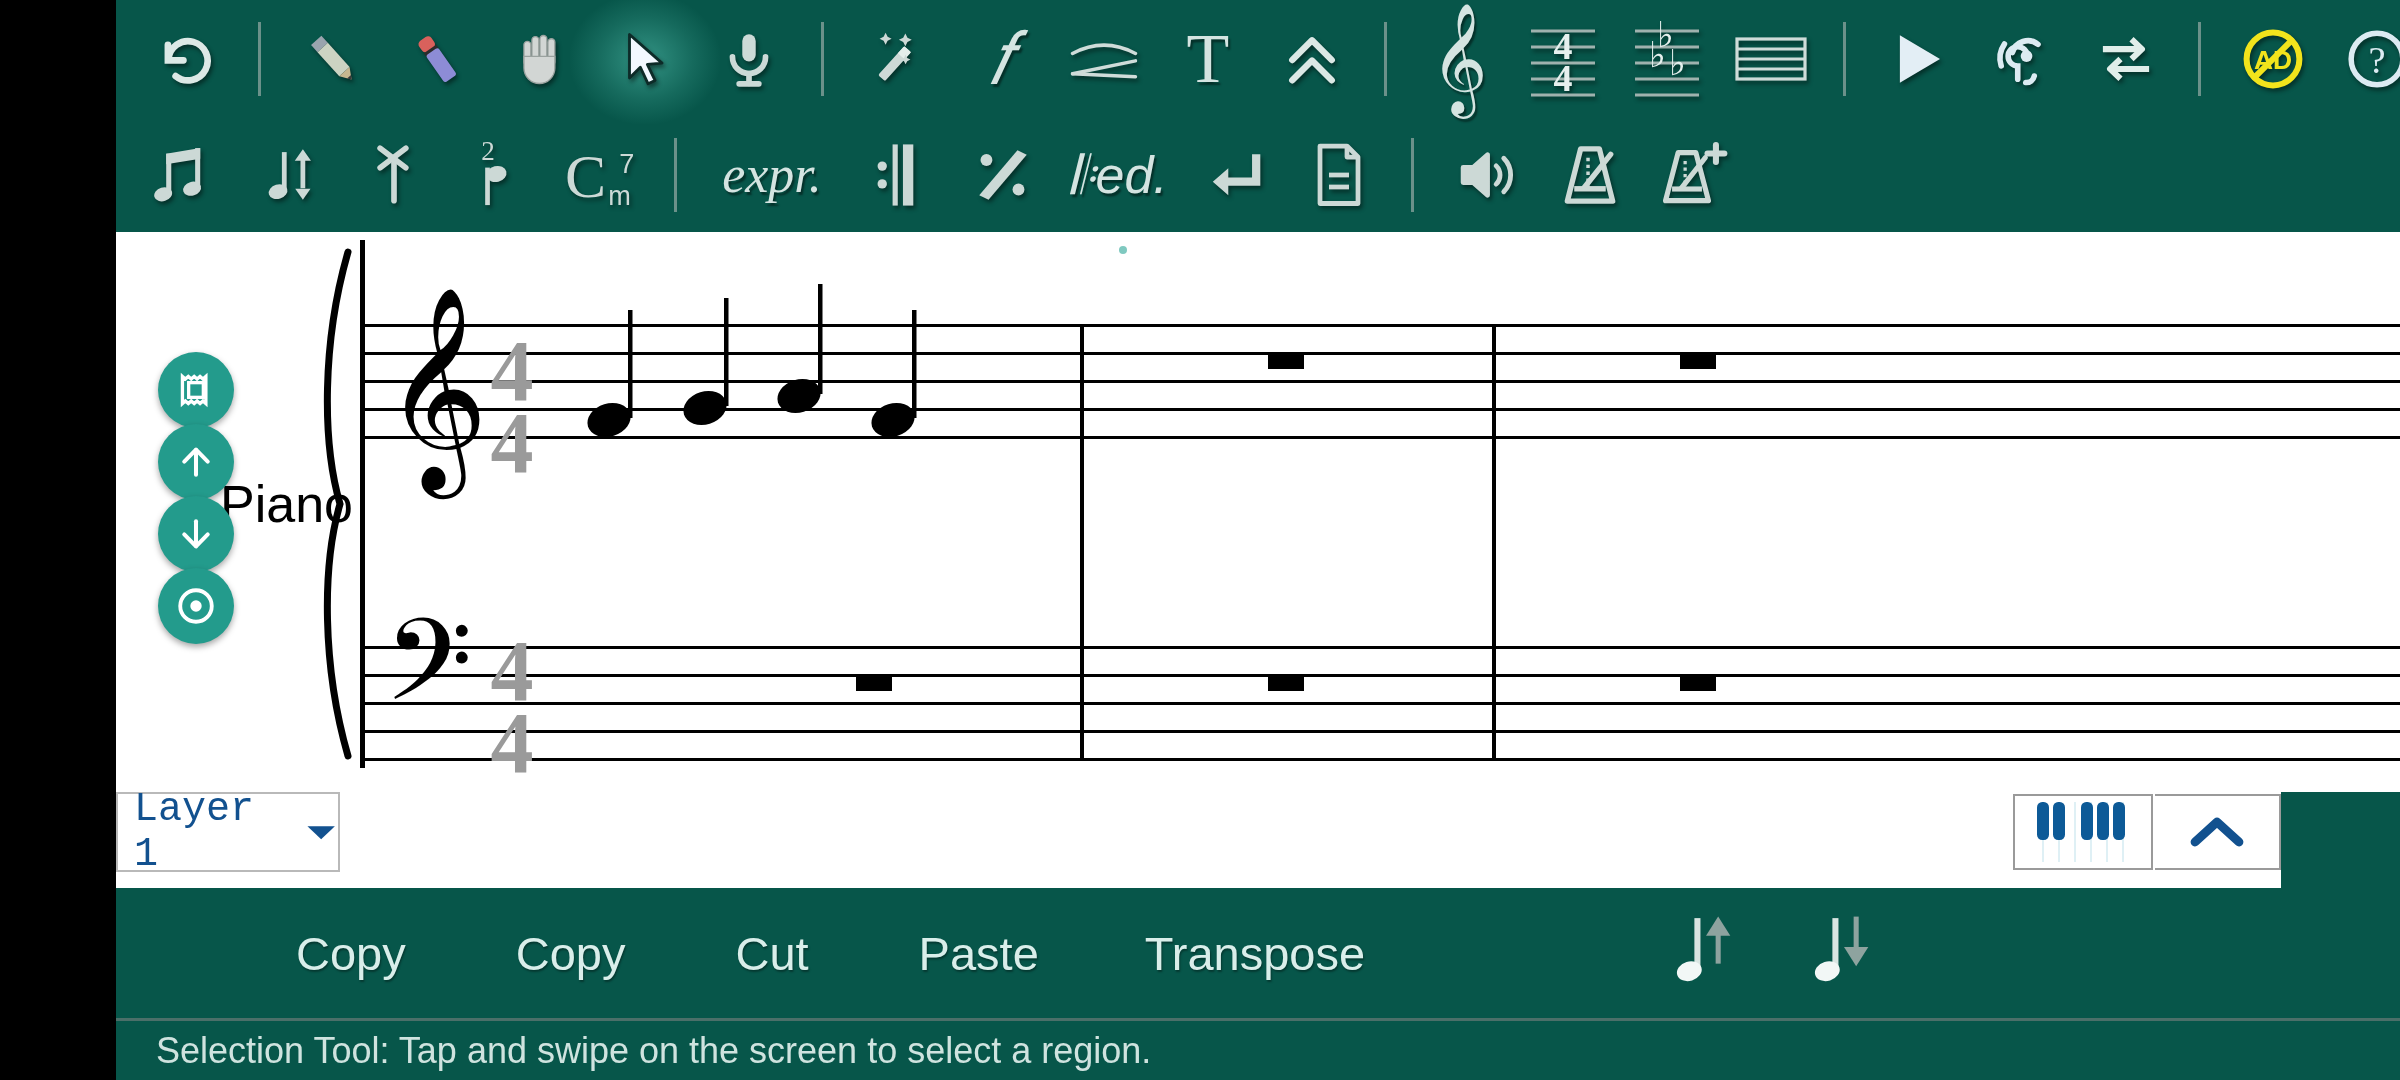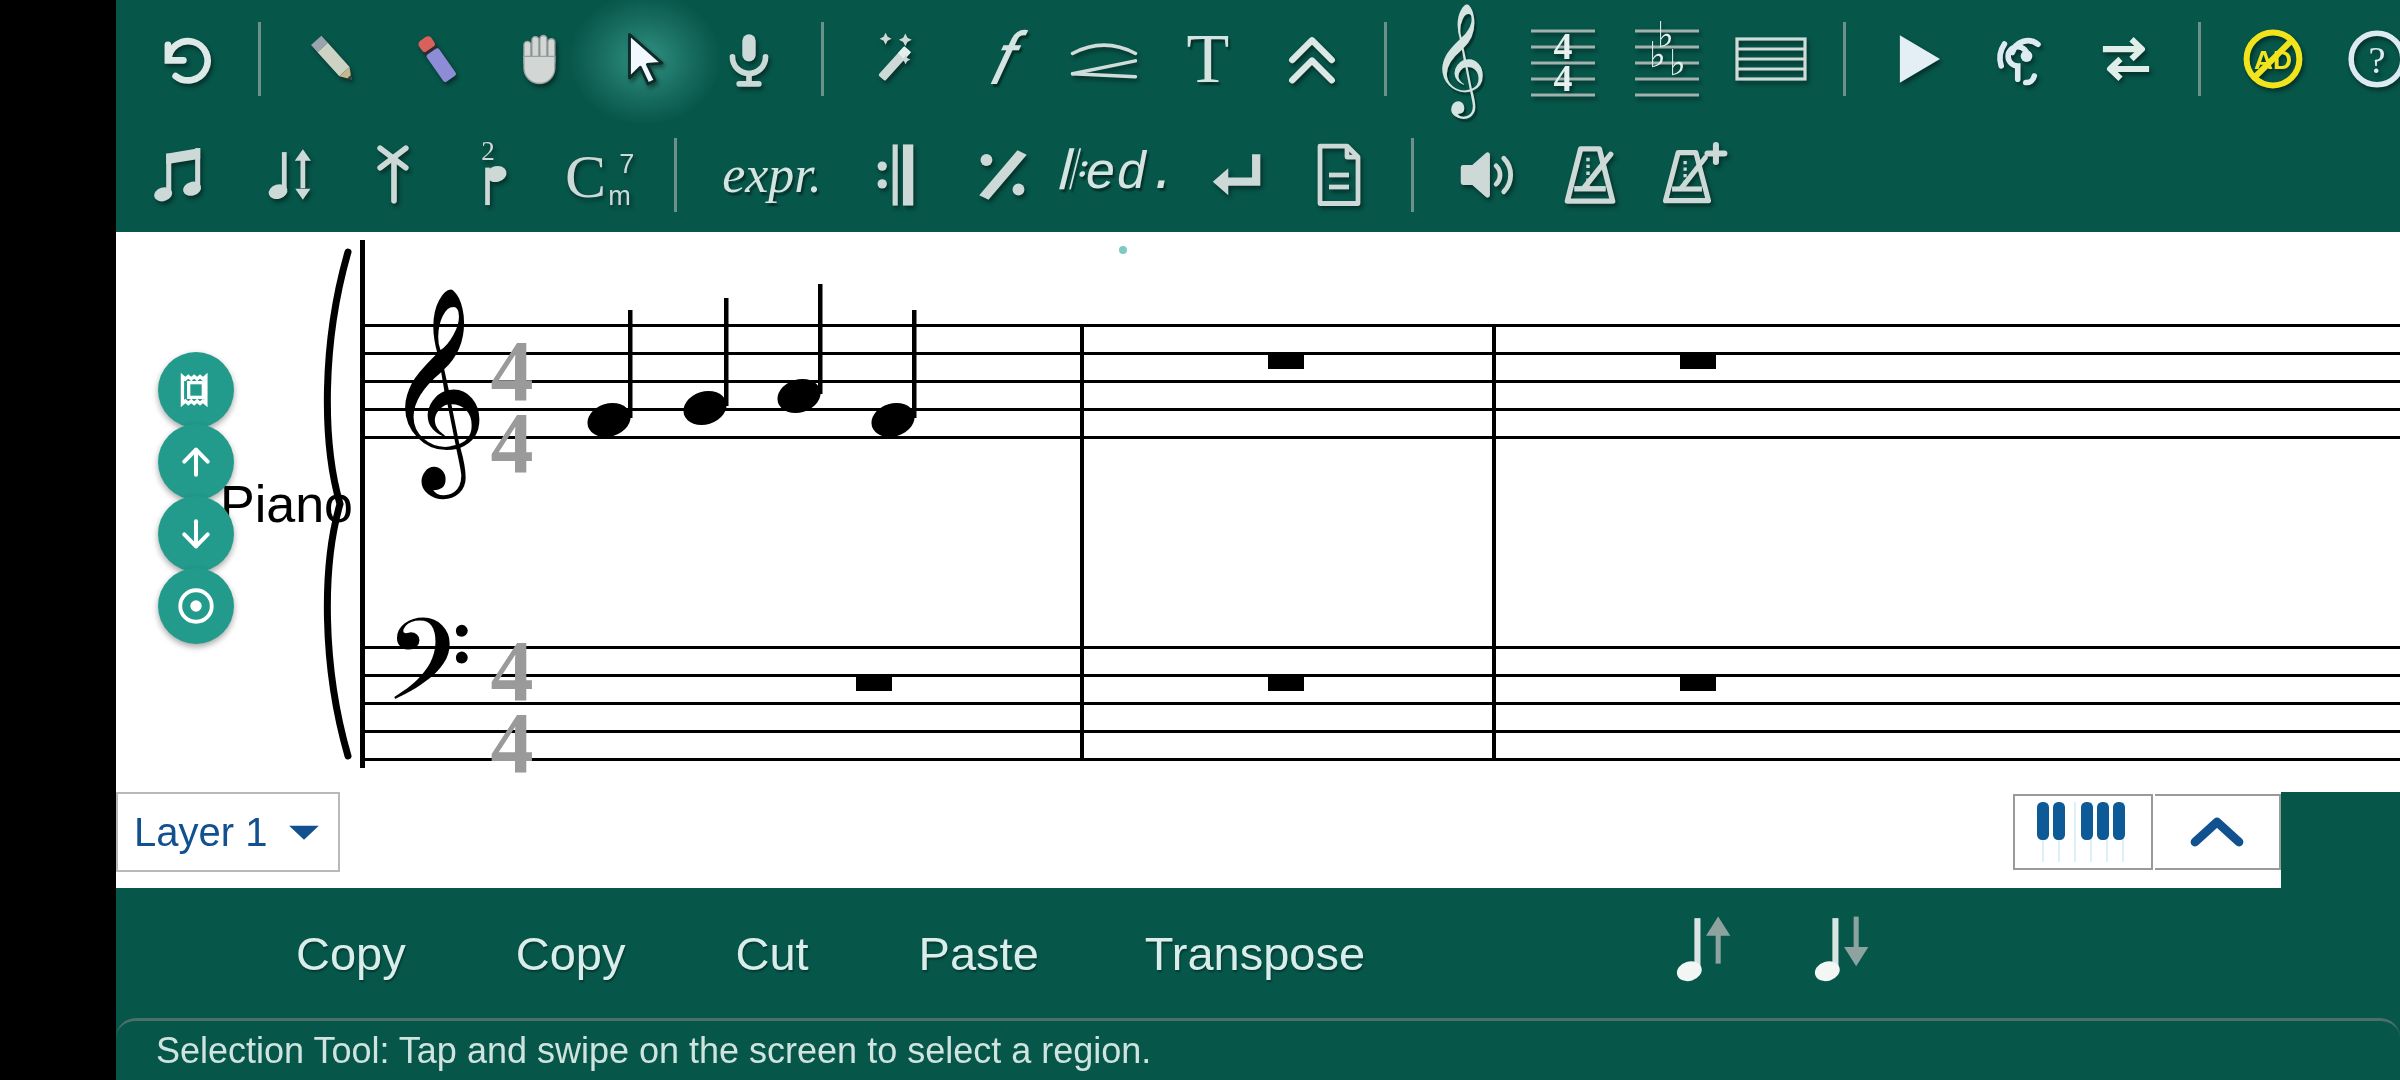--- a/index.html
+++ b/index.html
@@ -35,39 +35,39 @@
   .score-wrap { position:absolute; left:0; top:232px; width:2284px; height:560px; background:#fff; }
   .score-green-strip { position:absolute; left:0; top:232px; width:36px; height:560px;
         background:linear-gradient(90deg,#0b6254 0%, #3d8579 60%, #7fb0a6 100%); }
 
   
   .fab { position:absolute; width:76px; height:76px; border-radius:50%;
          background:#239b8c; display:flex; align-items:center; justify-content:center;
          box-shadow:0 3px 6px rgba(0,0,0,.35); }
 
   
-  .layerbar { position:absolute; left:0; top:792px; width:2165px; height:96px; background:#fff; }
+  .layerbar { position:absolute; left:0; top:792px; width:2165px; height:96px; background:#fff;font-family:Liberation Mono, monospace; }
   .layerbox { position:absolute; left:0; top:0; width:224px; height:80px; border:2px solid #b9b9b9;
               background:#fff; display:flex; align-items:center; gap:18px; padding-left:16px; }
   .layertxt { color:#12518f; font-size:40px; }
   .kbdbtn { position:absolute; right:128px; top:2px; width:140px; height:76px;
             border:2px solid #9a9a9a; background:#fff; display:flex; align-items:center; justify-content:center; }
   .chevbtn { position:absolute; right:0px; top:2px; width:126px; height:76px;
              border:2px solid #9a9a9a; border-left:none; background:#fff;
              display:flex; align-items:center; justify-content:center; }
 
   
   .actionbar { position:absolute; left:0; top:888px; width:2284px; height:130px; background:#07564a;
                display:flex; align-items:center; }
   .act { color:#d9eeea; font-size:47px; flex:0 0 auto; text-shadow:1px 2px 2px rgba(0,0,0,.35); }
 
   
   .statusbar { position:absolute; left:0; top:1018px; width:2284px; height:62px;
                background:#07564a; border-top:3px solid #4b6f69;
-               display:flex; align-items:center; padding-left:40px;border-radius:20px; }
+               display:flex; align-items:center; padding-left:40px; }
   .statustxt { color:#cfe3df; font-size:36px; }
 </style>
 </head>
 <body>
 
 <div id="app">
   <div class="gutter"></div>
 
   <div class="frame">
 
@@ -332,21 +332,21 @@
         <svg width="62" height="70" viewBox="0 0 24 26">
           <g fill="#ccd9d6">
             <circle cx="5.6" cy="7.2" r="2.3"></circle>
             <circle cx="18" cy="18.6" r="2.3"></circle>
             <path d="M17.6 3.4 L21.2 5.2 L6.4 22.6 L2.8 20.8 Z"></path>
           </g>
         </svg>
       </div>
 
       <div class="tool" style="width:128px">
-        <span class="gl" style="font-family:Liberation Mono, monospace; font-style:italic; font-size:52px;">𝄆ed.</span>
+        <span class="gl" style="font-family:Liberation Sans, sans-serif; font-style:italic; font-size:52px;">𝄆ed.</span>
       </div>
 
       <div class="tool">
         <svg width="62" height="62" viewBox="0 0 24 24">
           <path d="M18.6 4 V13 H9.4 V9.4 L3.4 14.6 L9.4 19.8 V16.2 H21.8 V4 Z" fill="#ccd9d6"></path>
         </svg>
       </div>
 
       <div class="tool">
         <svg width="62" height="70" viewBox="0 0 24 28" fill="none" stroke="#ccd9d6" stroke-width="1.9" stroke-linejoin="round">

